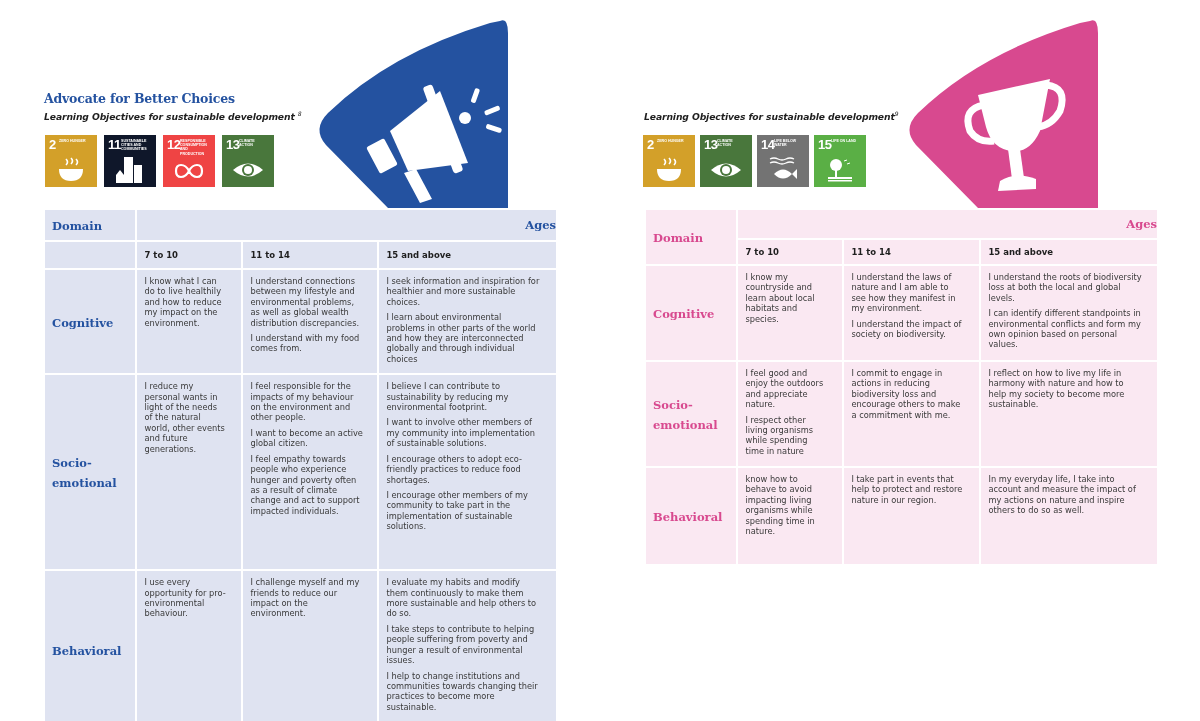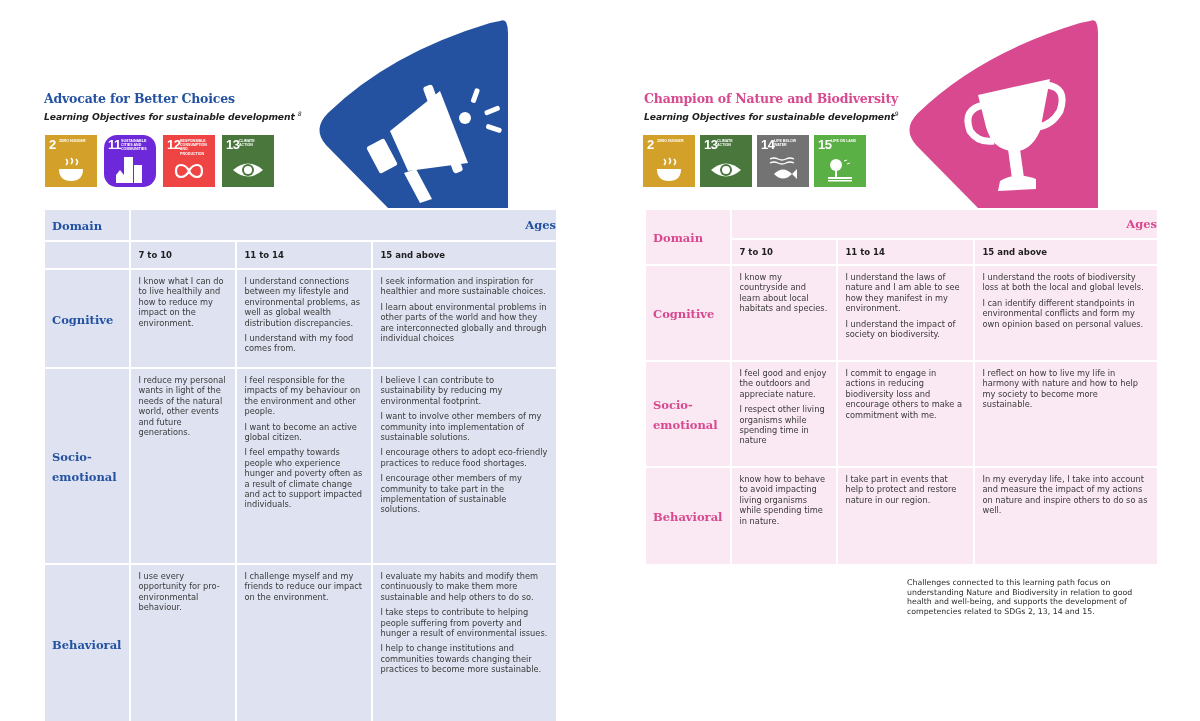--- a/index.html
+++ b/index.html
@@ -8,21 +8,21 @@
   .title { position: absolute; font-family: "DejaVu Serif", serif; font-weight: bold; font-size: 12.5px; letter-spacing: -0.2px; }
   .subtitle { position: absolute; font-family: "DejaVu Sans", sans-serif; font-weight: bold; font-style: italic; font-size: 9.2px; color: #1f1f1f; letter-spacing: -0.1px; }
   .subtitle sup { font-size: 6px; font-weight: normal; }
   .sdg-row { position: absolute; display: flex; }
   .sdg { width: 52px; height: 52px; position: relative; color: #fff; overflow: hidden; }
   .sdg .num { position: absolute; left: 4px; top: 3px; font-family: "Liberation Sans", sans-serif; font-weight: bold; font-size: 13px; line-height: 13px; letter-spacing: -0.5px; }
   .sdg .lbl { position: absolute; top: 4px; font-family: "Liberation Sans", sans-serif; font-size: 3.6px; line-height: 4.2px; text-transform: uppercase; font-weight: bold; width: 30px; }
   .sdg svg { position: absolute; left: 10px; top: 20px; width: 32px; height: 28px; }
   .badge { position: absolute; }
   table.obj { position: absolute; border-collapse: separate; border-spacing: 2px; font-family: "DejaVu Sans", sans-serif; }
-  table.obj td { vertical-align: top; padding: 6px 8px 4px 7px; font-size: 8.25px; line-height: 10.4px; color: #3a3a3a; }
+  table.obj td { vertical-align: top; padding: 6px 14px 4px 7px; font-size: 8.25px; line-height: 10.4px; color: #3a3a3a; }
   table.obj td p { margin-bottom: 5px; }
   table.obj td.dom { vertical-align: middle; font-family: "DejaVu Serif", serif; font-weight: bold; font-size: 11.5px; line-height: 20px; padding-left: 7px; }
   table.obj td.agehead { text-align: right; vertical-align: middle; font-family: "DejaVu Serif", serif; font-weight: bold; font-size: 11.5px; padding: 0; }
   table.obj td.colhead { vertical-align: middle; font-weight: bold; font-size: 8.5px; color: #1f1f1f; padding-top: 2px; padding-bottom: 2px; }
   .blue td { background: #dfe3f1; }
   .blue .dom, .blue .agehead { color: #2452a0; }
   .pink td { background: #fae8f2; }
   .pink .dom, .pink .agehead { color: #d8498f; }
   .note { position: absolute; font-family: "DejaVu Sans", sans-serif; font-size: 7.8px; line-height: 9.6px; color: #2a2a2a; }
 </style>
@@ -52,21 +52,21 @@
 
   <div class="sdg-row" style="left:45px;top:127px;gap:7px;">
     <div class="sdg" style="background:#d3a029;">
       <span class="num">2</span>
       <span class="lbl" style="left:14px;">Zero Hunger</span>
       <svg viewBox="0 0 32 28">
           <path d="M4 14 H28 Q28 26 16 26 Q4 26 4 14Z" fill="#fff"></path>
           <path d="M11 4 q3 3 0 6 M16 3 q3 3 0 6 M21 4 q3 3 0 6" stroke="#fff" stroke-width="1.6" fill="none"></path>
         </svg>
     </div>
-    <div class="sdg" style="background:#6d28d9;border-radius:13px;">
+    <div class="sdg" style="background:#0f172a;">
       <span class="num">11</span>
       <span class="lbl" style="left:17px;">Sustainable Cities and Communities</span>
       <svg viewBox="0 0 32 28">
           <rect x="10" y="2" width="9" height="26" fill="#fff"></rect>
           <rect x="20" y="10" width="8" height="18" fill="#fff"></rect>
           <polygon points="2,20 6,15 10,20 10,28 2,28" fill="#fff"></polygon>
         </svg>
     </div>
     <div class="sdg" style="background:#ef4444;">
       <span class="num">12</span>
@@ -159,21 +159,20 @@
     <path d="M190 8 Q198 4 198 20 L198 195 L78 195 L16 132 Q2 116 18 100 Q80 40 180 10 Z" fill="#d8498f"></path>
     <g fill="#ffffff">
       <path d="M78 82 L150 66 L140 118 Q130 140 112 138 Q92 136 86 114 Z"></path>
       <path d="M84 92 Q62 96 70 118 Q78 130 94 128" stroke="#fff" stroke-width="7" fill="none"></path>
       <path d="M146 72 Q168 74 160 98 Q152 112 138 114" stroke="#fff" stroke-width="7" fill="none"></path>
       <polygon points="108,136 120,136 124,165 112,166"></polygon>
       <path d="M100 168 Q116 158 136 166 L136 176 L98 178 Z"></path>
     </g>
   </svg>
 
-  <div class="title" style="left:44px;top:83px;color:#d8498f;">Champion of Nature and Biodiversity</div>
   <div class="subtitle" style="left:44px;top:102px;">
     <span>Learning Objectives for sustainable development</span><sup>9</sup>
   </div>
 
   <div class="sdg-row" style="left:43px;top:127px;gap:5px;">
     <div class="sdg" style="background:#d3a029;">
       <span class="num">2</span>
       <span class="lbl" style="left:14px;">Zero Hunger</span>
       <svg viewBox="0 0 32 28">
           <path d="M4 14 H28 Q28 26 16 26 Q4 26 4 14Z" fill="#fff"></path>
@@ -263,14 +262,13 @@
       <td>
             <p>I take part in events that help to protect and restore nature in our region.</p>
           </td>
       <td>
             <p>In my everyday life, I take into account and measure the impact of my actions on nature and inspire others to do so as well.</p>
           </td>
     </tr>
   </tbody>
     </table>
 
-  <div class="note" style="left:307px;top:570px;width:250px;">Challenges connected to this learning path focus on understanding Nature and Biodiversity in relation to good health and well-being, and supports the development of competencies related to SDGs 2, 13, 14 and 15.</div>
 </div>
 
 </body></html>

